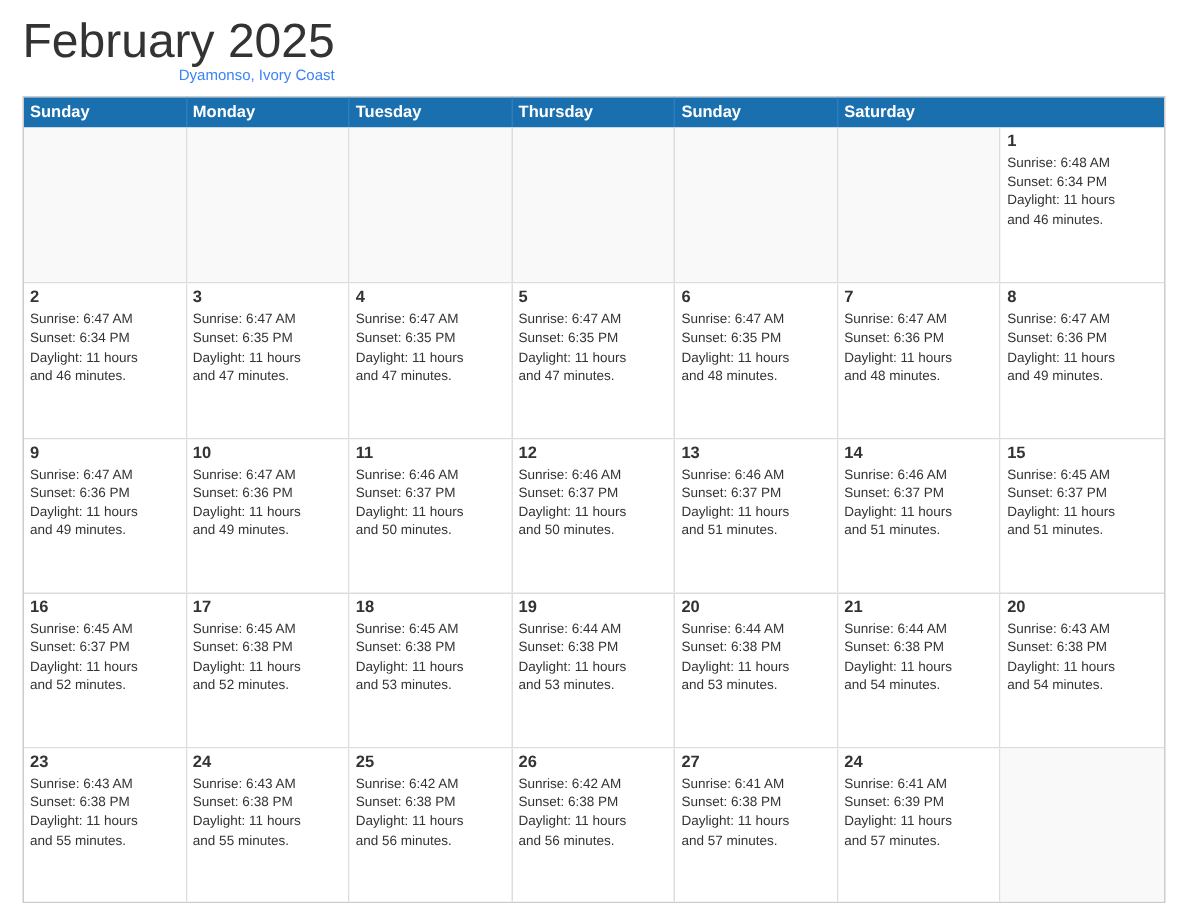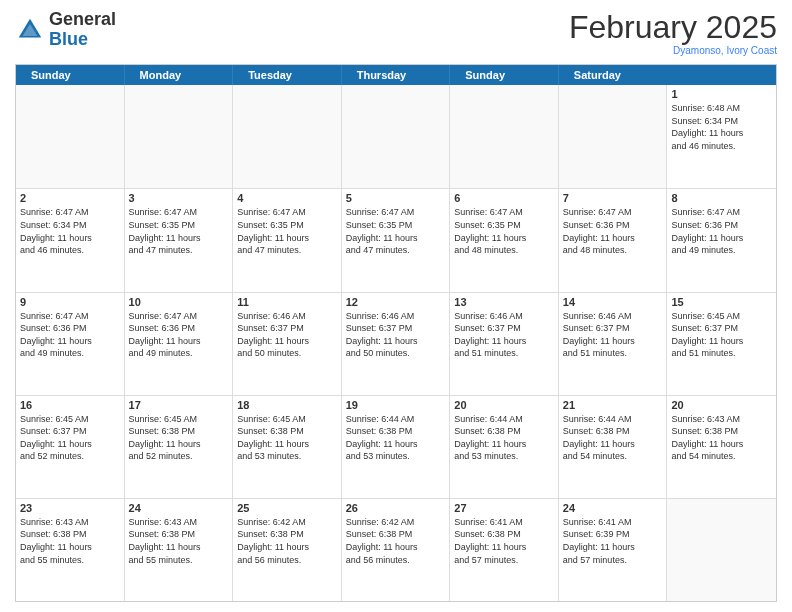--- a/index.html
+++ b/index.html
@@ -60,21 +60,21 @@
     }
     .cal-header {
       display: grid;
       grid-template-columns: repeat(7, 1fr);
       background: #1a6faf;
     }
     .cal-header-cell {
       color: #fff;
       font-size: 11px;
       font-weight: bold;
-      padding: 4px 15px;
+      padding: 4px 4px;
       text-align: left;
       border-right: 1px solid #2a7fbf;
     }
     .cal-header-cell:last-child { border-right: none; }
     .cal-body {
       display: grid;
       grid-template-rows: repeat(5, 1fr);
       flex: 1;
     }
     .cal-row {
@@ -104,30 +104,20 @@
       font-size: 9px;
       line-height: 1.4;
       color: #333;
     }
   </style>
 </head>
 <body>
 
 <div class="page">
   <div class="header">
-    <div class="logo">
-      <svg class="logo-icon" viewBox="0 0 40 40">
-        <polygon points="20,5 35,30 5,30" fill="#1a6faf"></polygon>
-        <polygon points="20,12 30,28 10,28" fill="#fff" opacity="0.3"></polygon>
-      </svg>
-      <div class="logo-text">
-        <span class="general">General</span><br>
-        <span class="blue">Blue</span>
-      </div>
-    </div>
     <div class="title-area">
       <div class="month-title">February 2025</div>
       <div class="location">Dyamonso, Ivory Coast</div>
     </div>
   </div>
 
   <div class="calendar">
     <div class="cal-header">
     <div class="cal-header-cell">Sunday</div>
         <div class="cal-header-cell">Monday</div>

